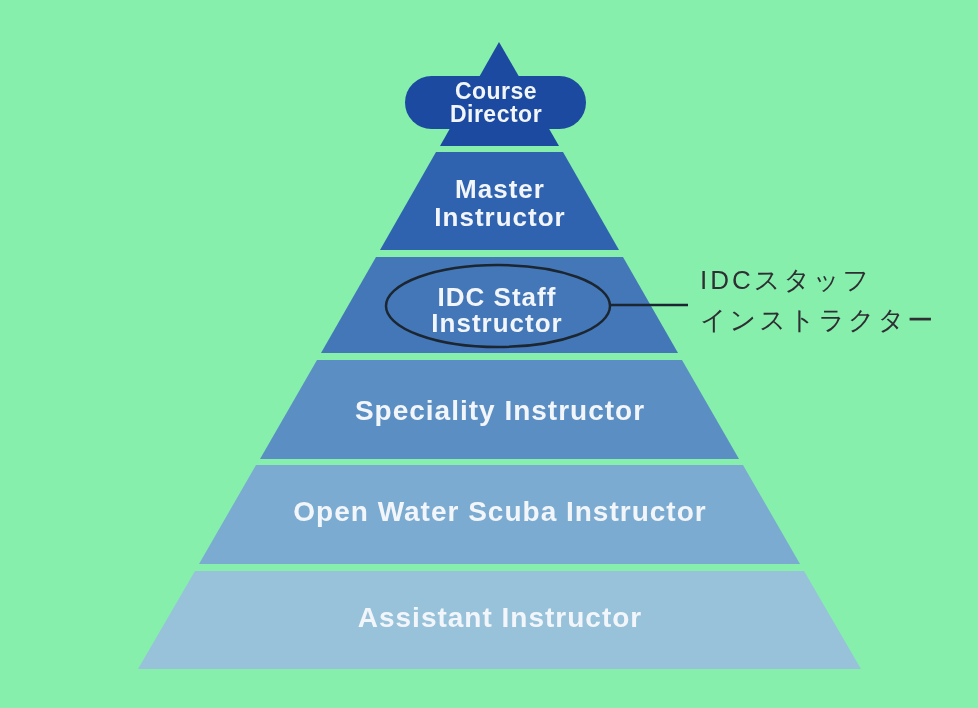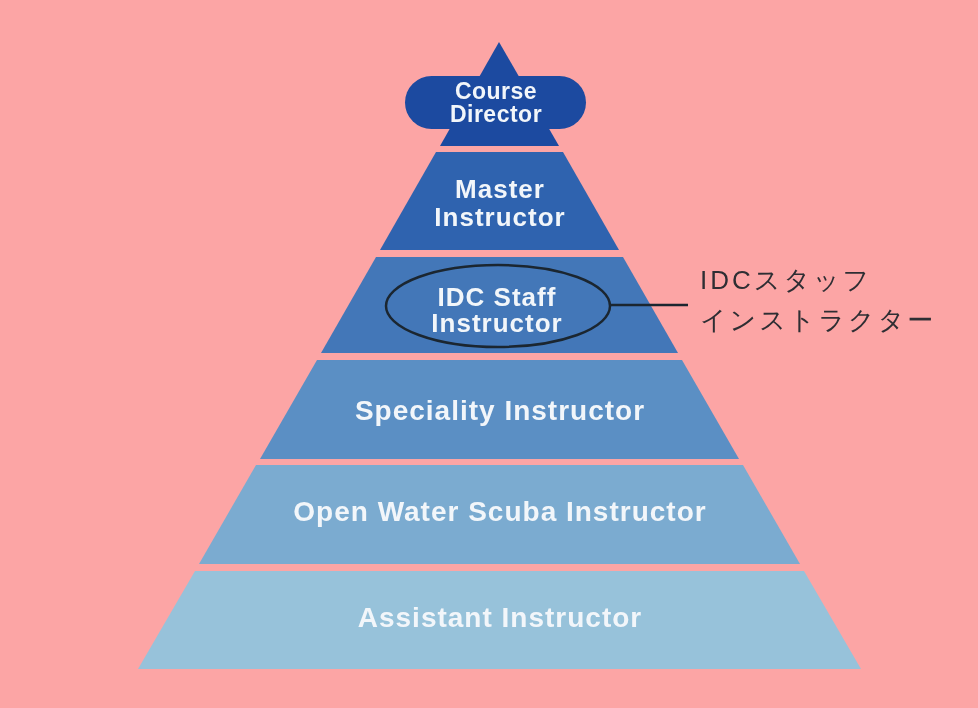--- a/index.html
+++ b/index.html
@@ -5,21 +5,21 @@
   html, body {
     margin: 0;
     padding: 0;
     background: #f0f1f4;
     font-family: "Liberation Sans", sans-serif;
   }
   .stage {
     position: relative;
     width: 978px;
     height: 708px;
-    background: #fca5a5;
+    background: #86efac;
     overflow: hidden;
   }
   .stage svg {
     position: absolute;
     inset: 0;
     display: block;
   }
   .tier-label {
     font-family: "Liberation Sans", sans-serif;
     font-weight: bold;

